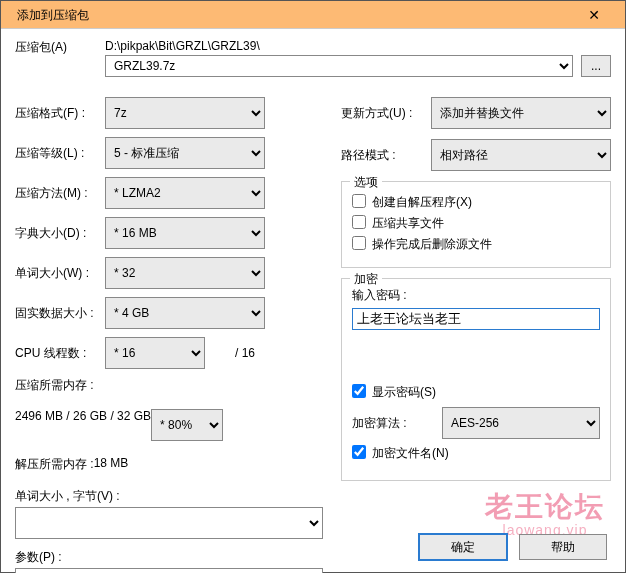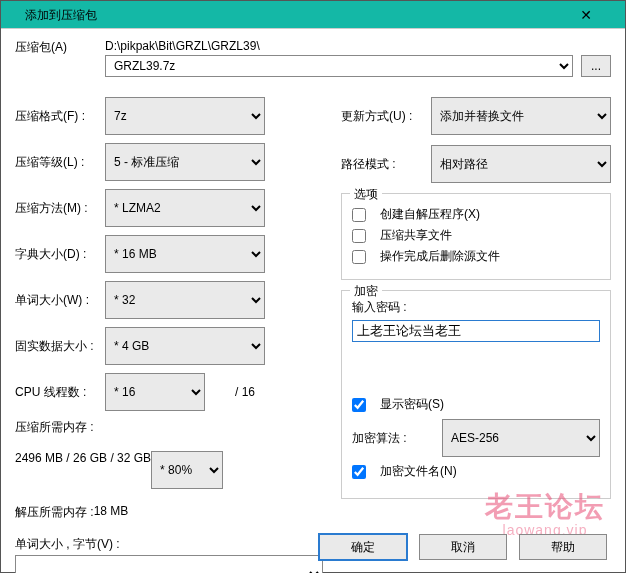--- a/index.html
+++ b/index.html
@@ -17,27 +17,27 @@
   .dialog {
     width: 626px;
     height: 573px;
     border: 1px solid #555;
     background: #fff;
     position: relative;
   }
   .titlebar {
     height: 28px;
     line-height: 28px;
-    padding: 0 24px;
+    padding: 0 16px;
     border-bottom: 1px solid #ccc;
     display: flex;
     justify-content: space-between;
     align-items: center;
     font-size: 12px;
-    background: #14b8a6;
+    background: #fdba74;
   }
   .close-x {
     font-size: 14px;
     font-family: Arial, sans-serif;
     width: 30px;
     text-align: center;
     cursor: default;
   }
   .body-area {
     padding: 10px 14px 0 14px;
@@ -63,21 +63,21 @@
     line-height: 20px;
     cursor: default;
   }
   .cols {
     display: flex;
     gap: 18px;
   }
   .col-left { width: 308px; flex: 0 0 308px; }
   .col-right { flex: 1; }
   .dd {
-    height: 38px;
+    height: 32px;
     border: 1px solid #888;
     background: #eaeaea;
     font-size: 12px;
     padding: 0 4px;
   }
   .dd-w1 { width: 160px; }
   .dd-w2 { width: 100px; }
   .dd-w3 { width: 72px; }
   .fieldset {
     border: 1px solid #ccc;
@@ -86,21 +86,21 @@
     position: relative;
   }
   .fieldset .legend {
     position: absolute;
     top: -8px;
     left: 8px;
     background: #fff;
     padding: 0 4px;
     font-size: 12px;
   }
-  .chk { display: flex; align-items: center; gap: 14px; margin: 4px 0; }
+  .chk { display: flex; align-items: flex-start; gap: 6px; margin: 4px 0; }
   .chk input[type="checkbox"] { width: 14px; height: 14px; margin:0; }
   .pw-input {
     width: 100%;
     height: 22px;
     border: 1px solid #2a7bd0;
     outline: none;
     font-size: 13px;
     padding: 0 4px;
   }
   .txt-input {
@@ -327,16 +327,15 @@
     </div>
   </div>
 
   <div class="watermark">
     <div class="wm1">老王论坛</div>
     <div class="wm2">laowang.vip</div>
   </div>
 
   <div class="footer">
     <button class="primary">确定</button>
-    <button>取消</button>
     <button>帮助</button>
   </div>
 </div>
 
 </body></html>

